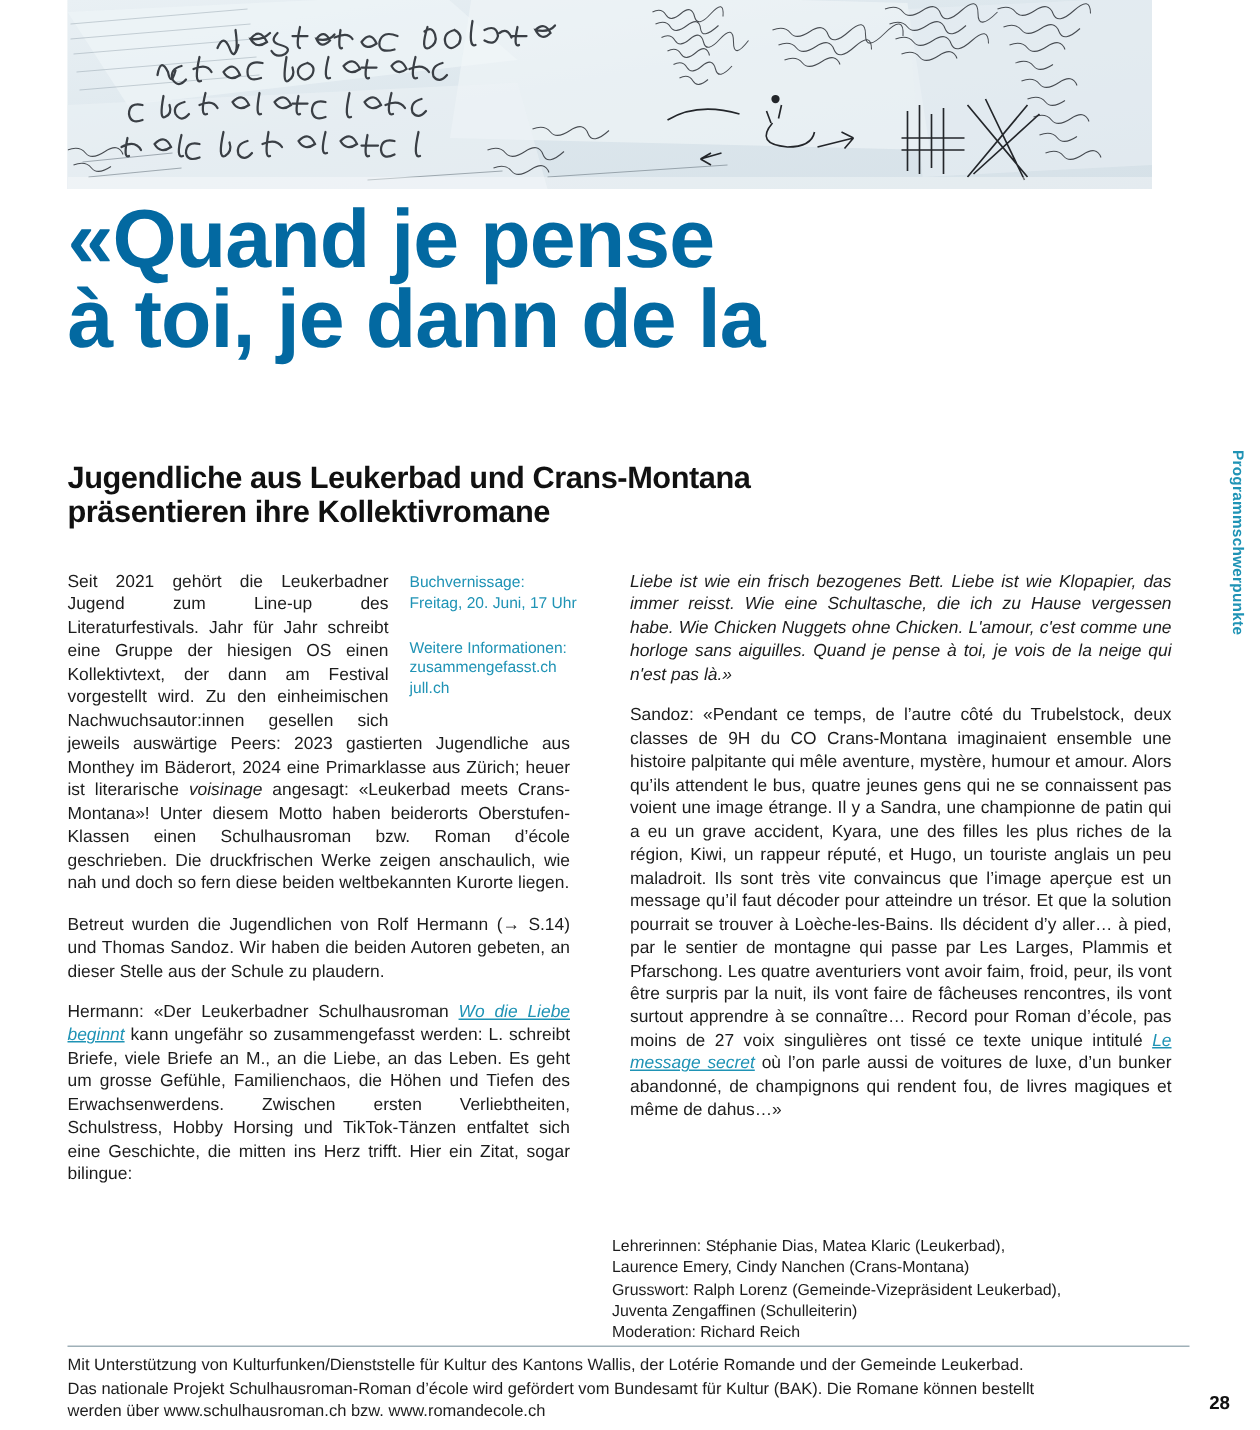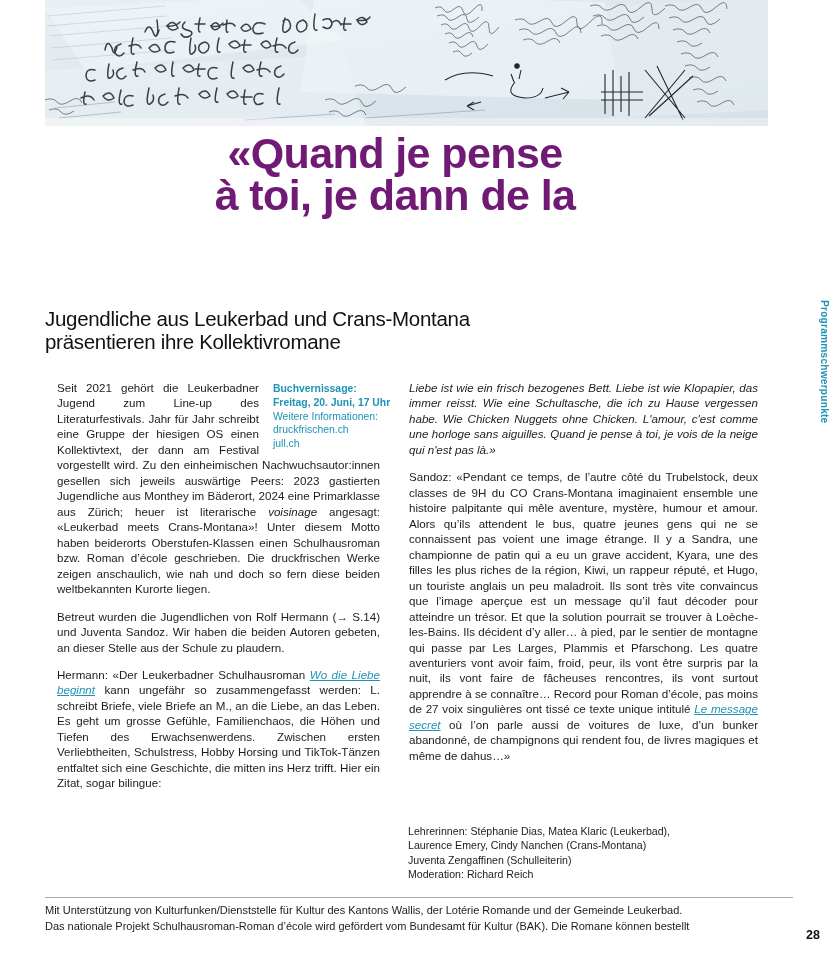--- a/index.html
+++ b/index.html
@@ -14,53 +14,53 @@
   
   .photo{
     position:absolute;left:45px;top:0;width:723px;height:126px;
     background:linear-gradient(165deg,#e6eef2 0%,#dfe8ee 35%,#e9eff3 60%,#dbe4ea 100%);
     overflow:hidden;
   }
   .photo svg{position:absolute;left:0;top:0;}
   
   .headline{
     position:absolute;left:45px;top:133px;width:700px;
-    font-size:43px;line-height:0.97;font-weight:bold;
-    color:#701a75;letter-spacing:-0.6px;text-align:center;
+    font-size:55px;line-height:0.97;font-weight:bold;
+    color:#0369a1;letter-spacing:-0.6px;
   }
   .headline div{white-space:nowrap;}
   .subhead{
     position:absolute;left:45px;top:308px;width:700px;
-    font-size:20.5px;line-height:1.12;font-weight:normal;color:#111;
+    font-size:20.5px;line-height:1.12;font-weight:bold;color:#111;
     letter-spacing:-0.3px;
   }
   .subhead div{white-space:nowrap;}
   
   .body-txt{
     font-size:11.6px;line-height:1.335;text-align:justify;
     color:#1c1c1c;hyphens:auto;
   }
-  .body-txt p{margin:0 0 12px 12px;}
+  .body-txt p{margin:0 0 12px 0;}
   .body-txt p:last-child{margin-bottom:0;}
   i{font-style:italic;}
   .lk{color:#1f93b5;text-decoration:underline;font-style:italic;}
   
   .left-col{
     position:absolute;left:45px;top:380px;width:335px;
   }
   .infobox{
     float:right;width:107px;margin:2px 0 6px 14px;
     color:#1f93b5;font-size:10.4px;line-height:1.33;text-align:left;
   }
-  .infobox .ib-strong{font-weight:bold;margin-bottom:0;}
+  .infobox .ib-strong{font-weight:normal;margin-bottom:16px;}
   .infobox .ib-strong div{white-space:nowrap;}
   .infobox .ib-rest div{white-space:nowrap;}
   
   .right-col{
-    position:absolute;left:397px;top:380px;width:361px;
+    position:absolute;left:420px;top:380px;width:361px;
   }
   .quote-it{font-style:italic;}
   .credits{
     position:absolute;left:408px;top:824px;width:365px;
     font-size:10.6px;line-height:1.355;text-align:left;color:#1c1c1c;
   }
   .credits div{white-space:nowrap;}
   
   .sidetab{
     position:absolute;right:10px;top:300px;
@@ -226,44 +226,46 @@
 </div>
 
 <div class="left-col body-txt">
   <div class="infobox">
     <div class="ib-strong">
       <div>Buchvernissage:</div>
       <div>Freitag, 20. Juni, 17 Uhr</div>
     </div>
     <div class="ib-rest">
       <div>Weitere Informationen:</div>
-      <div>druckfrischen.ch</div>
+      <div>zusammengefasst.ch</div>
       <div>jull.ch</div>
     </div>
   </div>
 
   <p><span>Seit 2021 gehört die Leukerbadner Jugend zum Line-up des Literaturfestivals. Jahr für Jahr schreibt eine Gruppe der hiesigen OS einen Kollektivtext, der dann am Festival vorgestellt wird. Zu den einheimischen Nachwuchsautor:innen gesellen sich jeweils auswärtige Peers: 2023 gastierten Jugendliche aus Monthey im Bäderort, 2024 eine Primarklasse aus Zürich; heuer ist literarische </span><i>voisinage</i><span> angesagt: «Leukerbad meets Crans-Montana»! Unter diesem Motto haben beiderorts Oberstufen-Klassen einen Schulhausroman bzw. Roman d’école geschrieben. Die druckfrischen Werke zeigen anschaulich, wie nah und doch so fern diese beiden weltbekannten Kurorte liegen.</span></p>
 
-  <p>Betreut wurden die Jugendlichen von Rolf Hermann (→ S.14) und Juventa Sandoz. Wir haben die beiden Autoren gebeten, an dieser Stelle aus der Schule zu plaudern.</p>
+  <p>Betreut wurden die Jugendlichen von Rolf Hermann (→ S.14) und Thomas Sandoz. Wir haben die beiden Autoren gebeten, an dieser Stelle aus der Schule zu plaudern.</p>
 
   <p><span>Hermann: «Der Leukerbadner Schulhausroman </span><span class="lk">Wo die Liebe beginnt</span><span> kann ungefähr so zusammengefasst werden: L. schreibt Briefe, viele Briefe an M., an die Liebe, an das Leben. Es geht um grosse Gefühle, Familienchaos, die Höhen und Tiefen des Erwachsenwerdens. Zwischen ersten Verliebtheiten, Schulstress, Hobby Horsing und TikTok-Tänzen entfaltet sich eine Geschichte, die mitten ins Herz trifft. Hier ein Zitat, sogar bilingue:</span></p>
 </div>
 
 <div class="right-col body-txt">
   <p class="quote-it">Liebe ist wie ein frisch bezogenes Bett. Liebe ist wie Klopapier, das immer reisst. Wie eine Schultasche, die ich zu Hause vergessen habe. Wie Chicken Nuggets ohne Chicken. L'amour, c'est comme une horloge sans aiguilles. Quand je pense à toi, je vois de la neige qui n'est pas là.»</p>
   <p><span>Sandoz: «Pendant ce temps, de l’autre côté du Trubelstock, deux classes de 9H du CO Crans-Montana imaginaient ensemble une histoire palpitante qui mêle aventure, mystère, humour et amour. Alors qu’ils attendent le bus, quatre jeunes gens qui ne se connaissent pas voient une image étrange. Il y a Sandra, une championne de patin qui a eu un grave accident, Kyara, une des filles les plus riches de la région, Kiwi, un rappeur réputé, et Hugo, un touriste anglais un peu maladroit. Ils sont très vite convaincus que l’image aperçue est un message qu’il faut décoder pour atteindre un trésor. Et que la solution pourrait se trouver à Loèche-les-Bains. Ils décident d’y aller… à pied, par le sentier de montagne qui passe par Les Larges, Plammis et Pfarschong. Les quatre aventuriers vont avoir faim, froid, peur, ils vont être surpris par la nuit, ils vont faire de fâcheuses rencontres, ils vont surtout apprendre à se connaître… Record pour Roman d’école, pas moins de 27 voix singulières ont tissé ce texte unique intitulé </span><span class="lk">Le message secret</span><span> où l’on parle aussi de voitures de luxe, d’un bunker abandonné, de champignons qui rendent fou, de livres magiques et même de dahus…»</span></p>
 </div>
 
 <div class="credits">
   <div>Lehrerinnen: Stéphanie Dias, Matea Klaric (Leukerbad),</div>
   <div>Laurence Emery, Cindy Nanchen (Crans-Montana)</div>
+  <div>Grusswort: Ralph Lorenz (Gemeinde-Vizepräsident Leukerbad),</div>
   <div>Juventa Zengaffinen (Schulleiterin)</div>
   <div>Moderation: Richard Reich</div>
 </div>
 
 <div class="sidetab">Programmschwerpunkte</div>
 
 <div class="rule"></div>
 <div class="footer">
   <div>Mit Unterstützung von Kulturfunken/Dienststelle für Kultur des Kantons Wallis, der Lotérie Romande und der Gemeinde Leukerbad.</div>
   <div>Das nationale Projekt Schulhausroman-Roman d’école wird gefördert vom Bundesamt für Kultur (BAK). Die Romane können bestellt</div>
+  <div>werden über www.schulhausroman.ch bzw. www.romandecole.ch</div>
 </div>
 <div class="pageno">28</div>
 
 </body></html>

